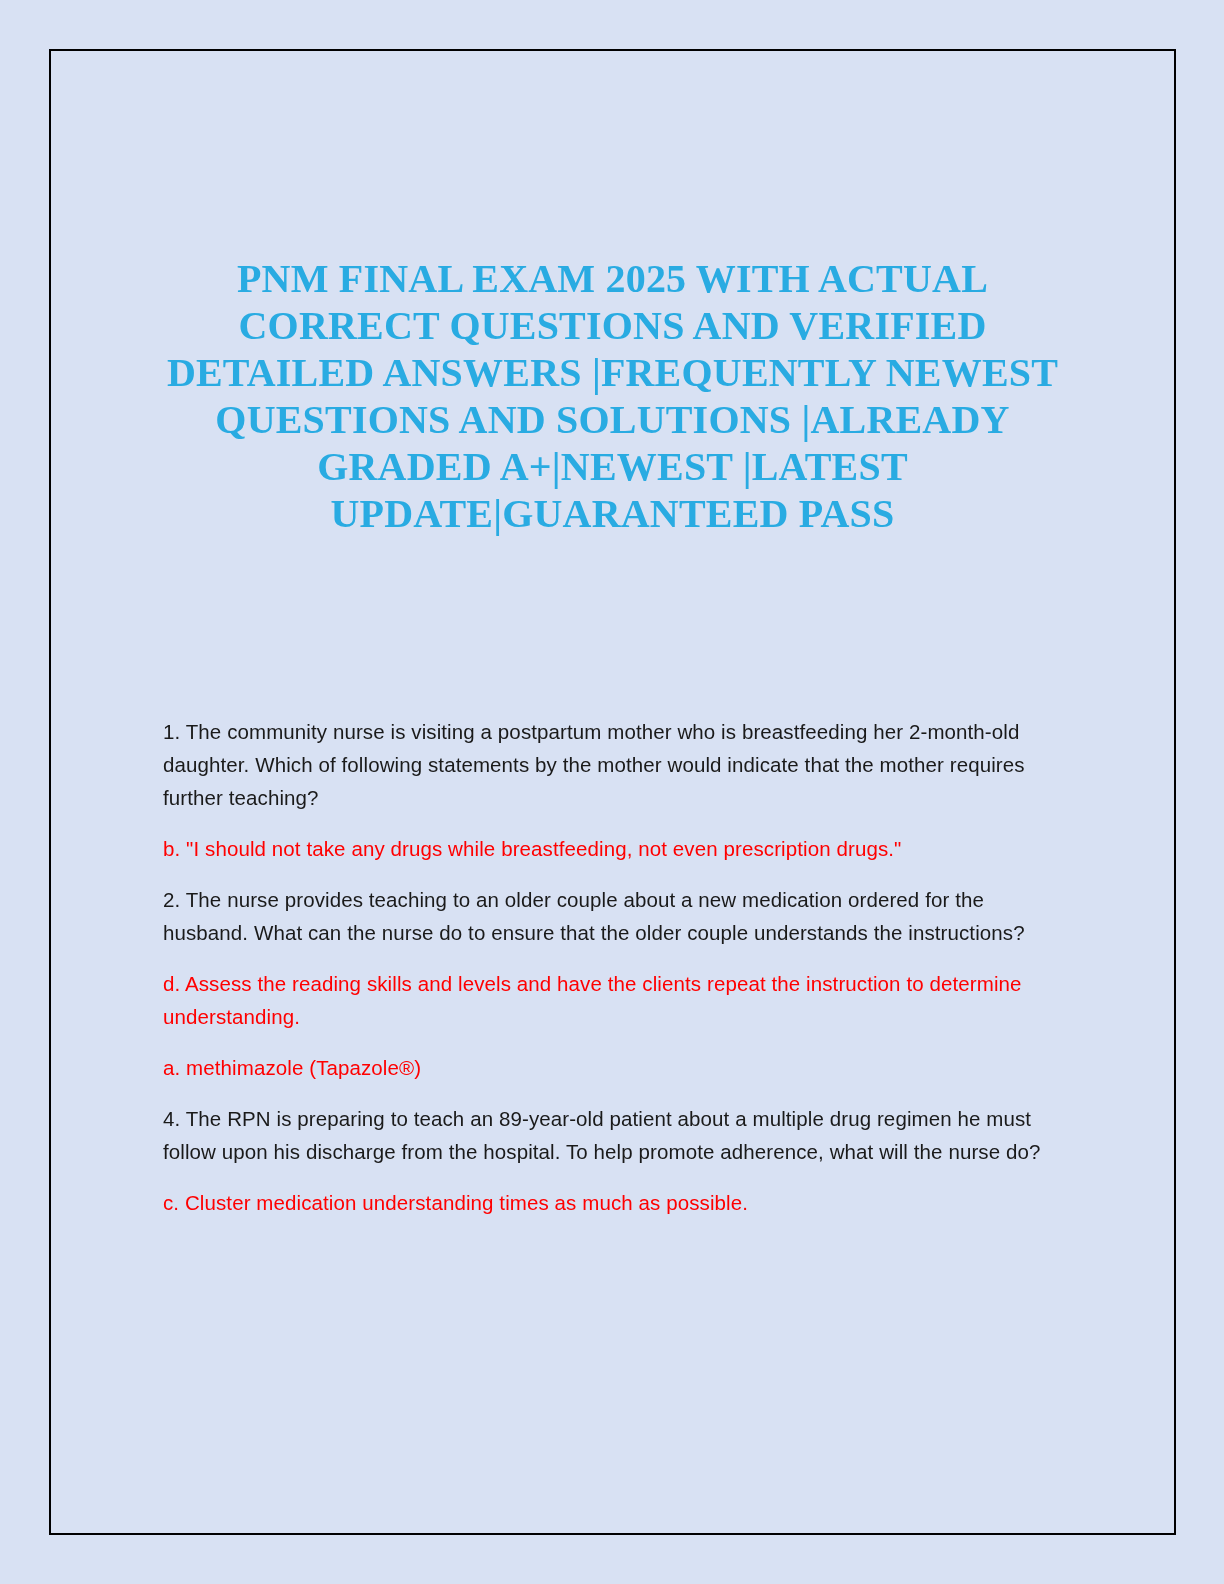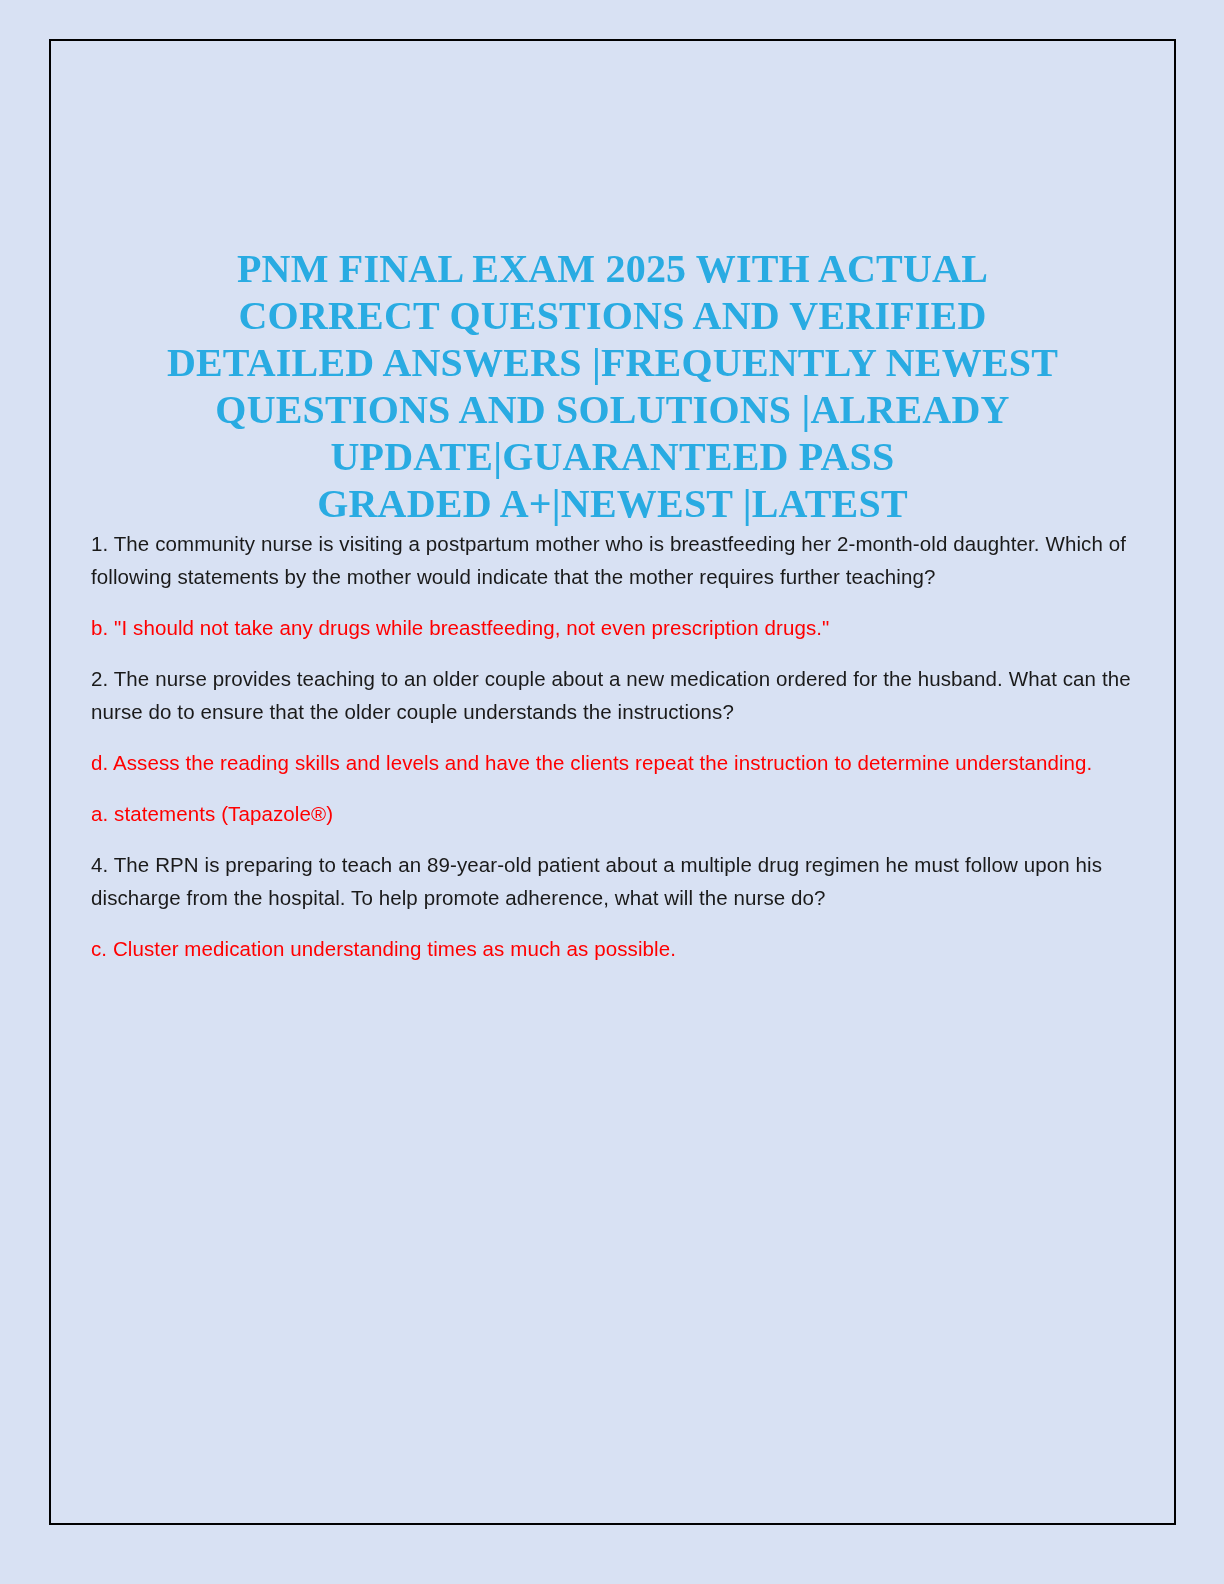--- a/index.html
+++ b/index.html
@@ -10,41 +10,42 @@
     width: 1224px;
     height: 1584px;
     position: relative;
     background: var(--page-bg, #D8E1F3);
     font-family: "Liberation Sans", sans-serif;
     overflow: hidden;
   }
   .page-frame {
     position: absolute;
     left: 49px;
-    top: 39px;
+    top: 49px;
     width: 1123px;
     height: 1482px;
     border: 2px solid var(--border-color, #000000);
     box-sizing: content-box;
   }
   .doc-title {
     margin: 204px 40px 0 40px;
     text-align: center;
     font-family: "Liberation Serif", serif;
     font-weight: bold;
     font-size: 40px;
     line-height: 47px;
     color: var(--title-blue, #29ABE2);
     letter-spacing: 0.2px;
   }
   .title-line {
     display: block;
   }
   .qa-list {
-    padding: 0 40px;
+    margin-top: 178px;
+    padding: 0 112px;
   }
   .qa-list p {
     margin: 0 0 18px 0;
     font-size: 20.5px;
     line-height: 33px;
     letter-spacing: 0.1px;
   }
   .qa-list p.question {
     color: var(--question-black, #1A1A1A);
   }
@@ -55,27 +56,27 @@
 </head>
 <body>
 
 <div class="page-frame">
 
   <h1 class="doc-title">
     <span class="title-line">PNM FINAL EXAM 2025 WITH ACTUAL</span>
     <span class="title-line">CORRECT QUESTIONS AND VERIFIED</span>
     <span class="title-line">DETAILED ANSWERS |FREQUENTLY NEWEST</span>
     <span class="title-line">QUESTIONS AND SOLUTIONS |ALREADY</span>
+    <span class="title-line">GRADED A+|NEWEST |LATEST</span>
     <span class="title-line">UPDATE|GUARANTEED PASS</span>
-    <span class="title-line">GRADED A+|NEWEST |LATEST</span>
   </h1>
 
   <div class="qa-list">
     <p class="question">1. The community nurse is visiting a postpartum mother who is breastfeeding her 2-month-old daughter. Which of following statements by the mother would indicate that the mother requires further teaching?</p>
     <p class="answer">b. "I should not take any drugs while breastfeeding, not even prescription drugs."</p>
     <p class="question">2. The nurse provides teaching to an older couple about a new medication ordered for the husband. What can the nurse do to ensure that the older couple understands the instructions?</p>
     <p class="answer">d. Assess the reading skills and levels and have the clients repeat the instruction to determine understanding.</p>
-    <p class="answer">a. statements (Tapazole®)</p>
+    <p class="answer">a. methimazole (Tapazole®)</p>
     <p class="question">4. The RPN is preparing to teach an 89-year-old patient about a multiple drug regimen he must follow upon his discharge from the hospital. To help promote adherence, what will the nurse do?</p>
     <p class="answer">c. Cluster medication understanding times as much as possible.</p>
   </div>
 
 </div>
 
 </body></html>

